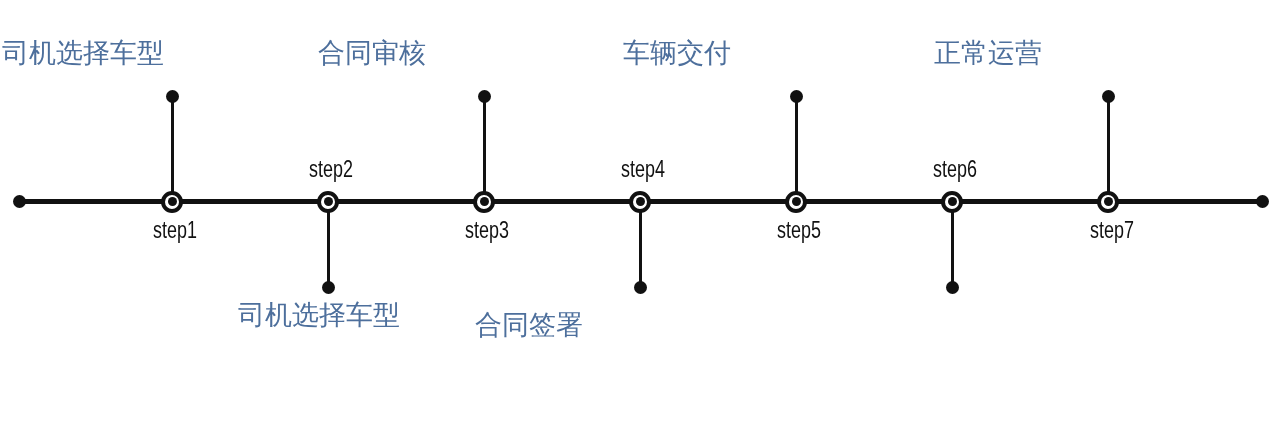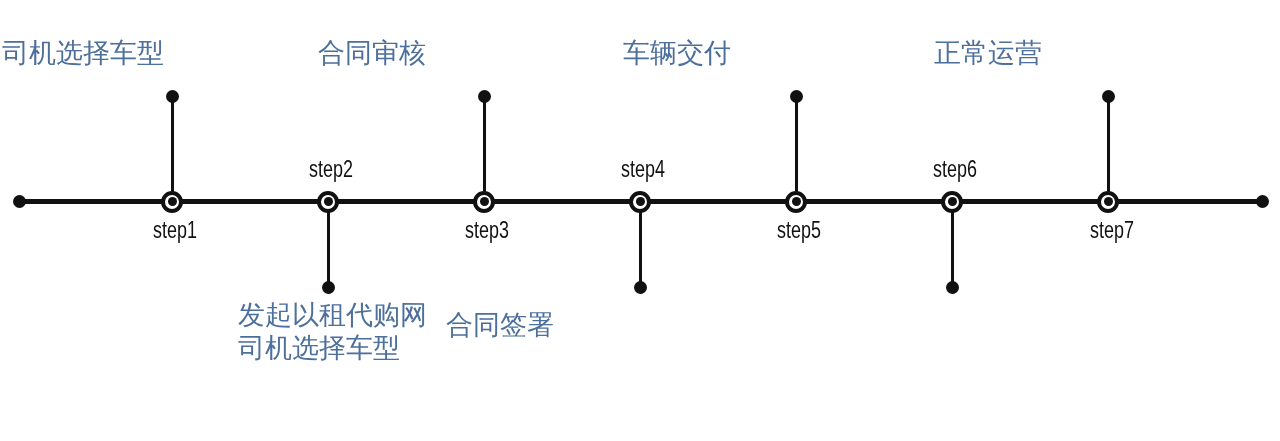--- a/index.html
+++ b/index.html
@@ -118,35 +118,34 @@
   <div class="dot terminal terminal-up" style="left:172px;"></div>
   <div class="node" style="left:161px;"></div>
   <div class="step-label step-label-below" style="left:175px;">step1</div>
   <div class="desc desc-centered desc-top" style="left:172px;">司机选择车型</div>
 
   <div class="stem stem-down" style="left:328px;"></div>
   <div class="dot terminal terminal-down" style="left:328px;"></div>
   <div class="node" style="left:317px;"></div>
   <div class="step-label step-label-above" style="left:331px;">step2</div>
   <div class="desc desc-multiline">
-    <div>发起以租代购网</div>
     <div>司机选择车型</div>
   </div>
 
   <div class="stem stem-up" style="left:484px;"></div>
   <div class="dot terminal terminal-up" style="left:484px;"></div>
   <div class="node" style="left:473px;"></div>
   <div class="step-label step-label-below" style="left:487px;">step3</div>
   <div class="desc desc-centered desc-top" style="left:488px;">合同审核</div>
 
   <div class="stem stem-down" style="left:640px;"></div>
   <div class="dot terminal terminal-down" style="left:640px;"></div>
   <div class="node" style="left:629px;"></div>
   <div class="step-label step-label-above" style="left:643px;">step4</div>
-  <div class="desc desc-centered desc-bottom" style="left:616px;">合同签署</div>
+  <div class="desc desc-centered desc-bottom" style="left:645px;">合同签署</div>
 
   <div class="stem stem-up" style="left:796px;"></div>
   <div class="dot terminal terminal-up" style="left:796px;"></div>
   <div class="node" style="left:785px;"></div>
   <div class="step-label step-label-below" style="left:799px;">step5</div>
   <div class="desc desc-centered desc-top" style="left:793px;">车辆交付</div>
 
   <div class="stem stem-down" style="left:952px;"></div>
   <div class="dot terminal terminal-down" style="left:952px;"></div>
   <div class="node" style="left:941px;"></div>

